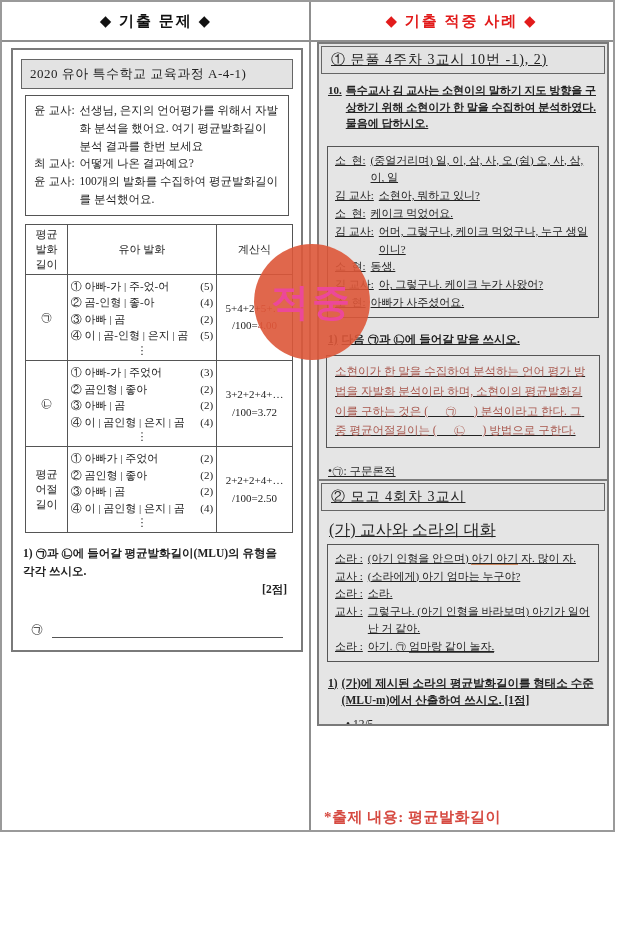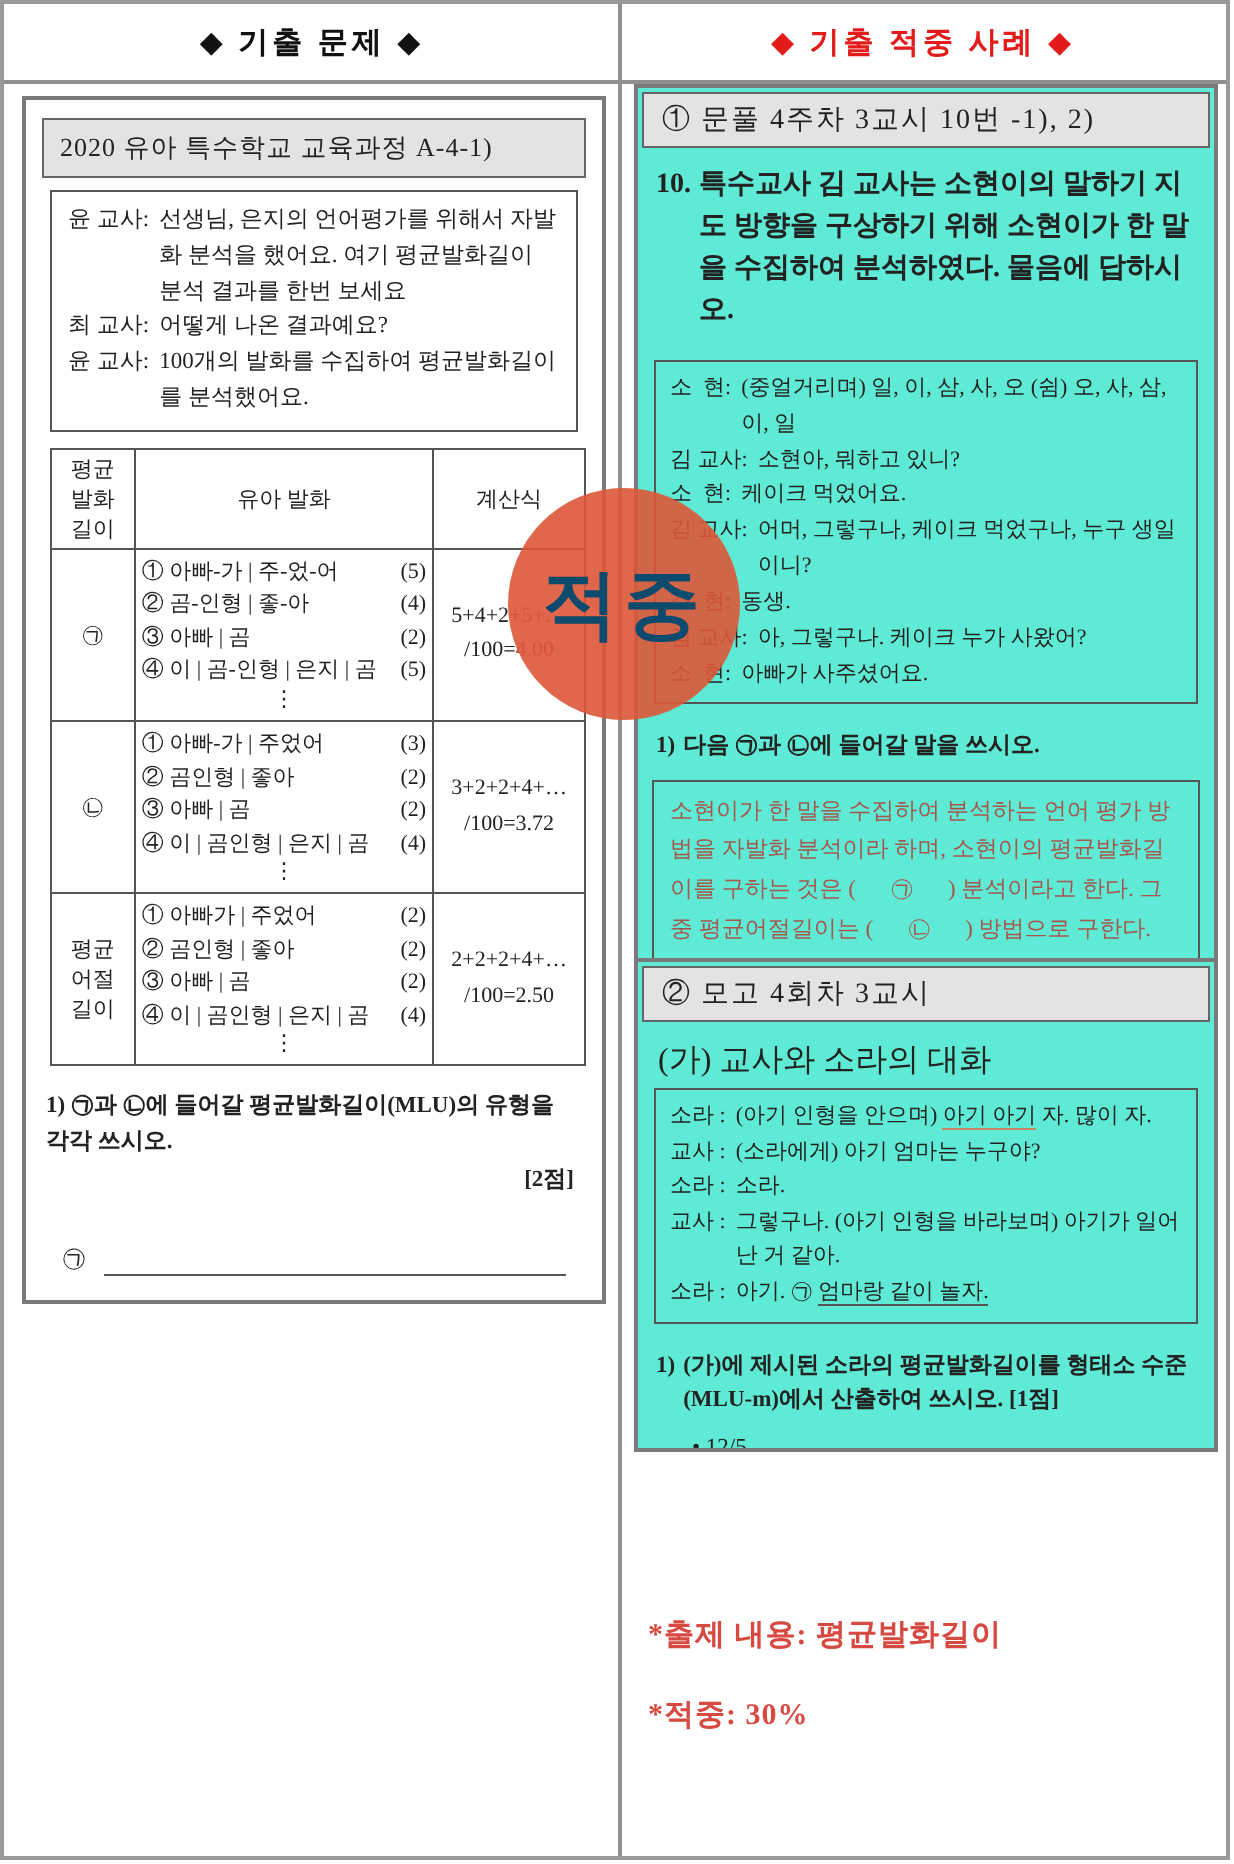--- a/index.html
+++ b/index.html
@@ -1,17 +1,17 @@
 <!DOCTYPE html>
 <html><head>
 <meta charset="utf-8">
 <style>
   * { margin:0; padding:0; box-sizing:border-box; }
   body { background:#fff; font-family:"Liberation Serif","DejaVu Serif",serif; }
-  .page { position:relative; width:615px; height:930px; border:2px solid #9a9a9a;
+  .page { position:relative; width:615px; height:832px; border:2px solid #9a9a9a;
           background:#fff; color:#222; overflow:hidden; }
 
   
   .band { position:absolute; top:0; left:0; width:100%; height:40px;
           border-bottom:2px solid #8f8f8f; display:flex; }
   .band-cell { display:flex; align-items:center; justify-content:center;
                font-weight:bold; font-size:15px; letter-spacing:2px; }
   .band-left { width:308px; color:#111; }
   .band-right { flex:1; color:#e21b1b; }
 
@@ -39,26 +39,26 @@
   .ellipsis { text-align:center; line-height:1.2; }
   .red { color:#a8352e; }
   th.hdr { font-weight:normal; text-align:center; padding:2px; font-size:11px; }
 
   .q1 { margin:12px 10px 0; font-size:11.5px; font-weight:bold; line-height:1.5; }
   .q1-points { text-align:right; margin:2px 14px 0; font-size:11.5px; font-weight:bold; }
   .blank-row { display:flex; align-items:flex-end; gap:9px; margin:24px 18px 0; font-size:12px; }
   .blank-line { flex:1; border-bottom:1.5px solid #555; height:12px; }
 
   
-  .panel { position:absolute; border:2px solid #7a7a7a; background:#5eead4; overflow:hidden; }
+  .panel { position:absolute; border:2px solid #7a7a7a; background:#e5e5e5; overflow:hidden;text-decoration:underline; }
   .s1 { left:315px; top:40px; width:292px; height:468px; }
   .s2 { left:315px; top:477px; width:292px; height:247px; }
   .panel-hdr { margin:2px; background:#e3e3e3; border:1px solid #666;
                padding:4px 9px; font-size:14px; letter-spacing:1px; }
-  .q10 { display:flex; margin:8px 9px 14px; font-size:14px; font-weight:bold; line-height:1.5; }
+  .q10 { display:flex; margin:8px 9px 14px; font-size:11px; font-weight:bold; line-height:1.5; }
   .qnum { white-space:pre; margin-right:4px; }
   .s1-dlg { margin:5px 8px; border:1px solid #555; padding:5px 7px;
             font-size:11px; line-height:1.62; }
   .sub-q { display:flex; margin:13px 9px 0; font-size:11.5px; font-weight:bold; line-height:1.5; }
   .passage-box { margin:7px 7px 0; border:1px solid #555; padding:6px 8px;
                  font-size:11.5px; line-height:1.72; color:#a8564c; white-space:pre-wrap; }
   .ans-list { margin:13px 9px 0; font-size:11.5px; line-height:1.9; color:#2a2a2a; }
   .ans3 { position:absolute; left:11px; bottom:13px; font-size:11.5px; }
   .ans3 .val { color:#a8564c; }
 
@@ -70,21 +70,21 @@
   .s2-ans { margin:9px 27px 0; font-size:11.5px; }
 
   .footer-line { position:absolute; left:322px; color:#d64a41; font-weight:bold;
                  font-size:15px; letter-spacing:0.5px; }
   .f1 { top:806px; } .f2 { top:846px; }
 
   
   .badge { position:absolute; left:252px; top:242px; width:116px; height:116px;
            border-radius:50%; background:rgba(221,87,56,0.9); z-index:9;
            display:flex; align-items:center; justify-content:center;
-           color:#0c4a6e; font-weight:bold; font-size:38px; letter-spacing:3px;
+           color:#ec4899; font-weight:bold; font-size:38px; letter-spacing:3px;
            font-family:"Liberation Sans","DejaVu Sans",sans-serif; }
 </style>
 </head>
 <body>
 
 <div class="page">
 
   <div class="band">
     <div class="band-cell band-left">◆ 기출 문제 ◆</div>
     <div class="band-cell band-right">◆ 기출 적중 사례 ◆</div>

